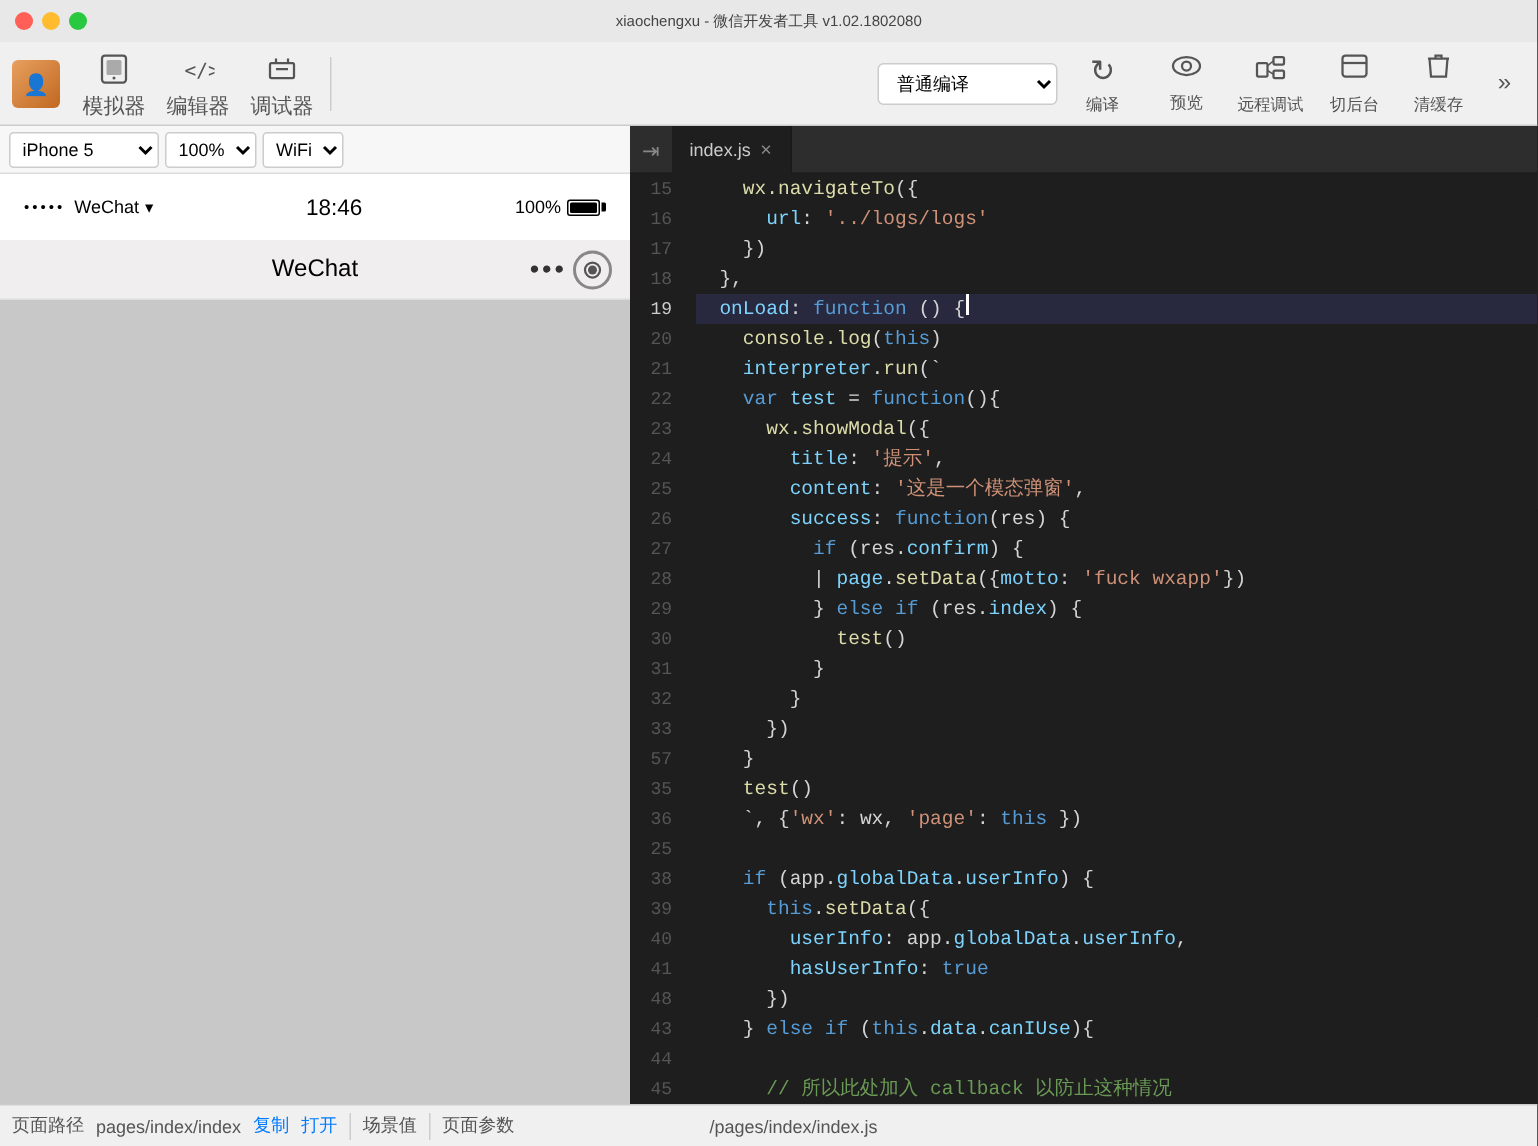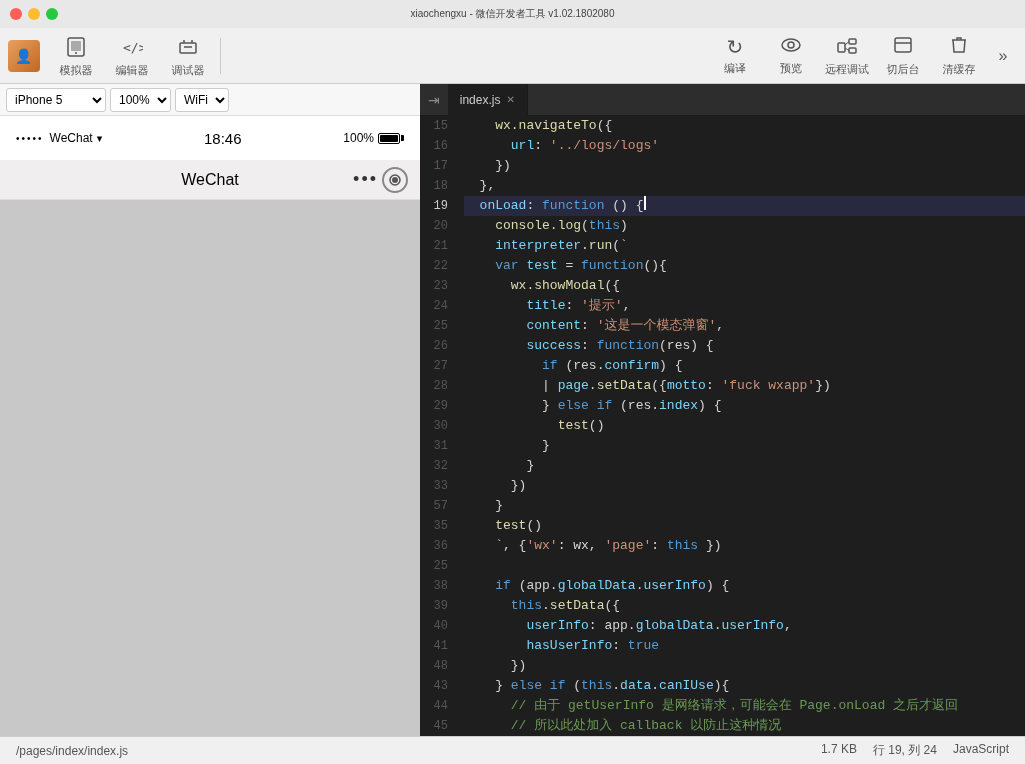--- a/index.html
+++ b/index.html
@@ -53,21 +53,21 @@
       cursor: pointer;
       border-radius: 4px;
       gap: 2px;
     }
     .toolbar-icon {
       width: 28px; height: 28px;
       display: flex; align-items: center; justify-content: center;
       font-size: 18px; color: #555;
     }
     .toolbar-label {
-      font-size: 11px;
+      font-size: 14px;
       color: #555;
     }
     .toolbar-sep {
       width: 1px;
       height: 36px;
       background: #ccc;
       margin: 0 4px;
     }
     .toolbar-right {
       margin-left: auto;
@@ -278,22 +278,23 @@
     }
     .bottom-divider {
       width: 1px;
       height: 18px;
       background: #ccc;
     }
     .bottom-right {
       flex: 1;
       display: flex;
       align-items: center;
-      justify-content: space-between;
+      justify-content: flex-start;
       padding: 0 8px;
+      margin-left: 29px;
     }
 
     
     .avatar {
       width: 32px; height: 32px;
       border-radius: 4px;
       background: linear-gradient(135deg, #e8a060, #c06820);
       display: flex; align-items: center; justify-content: center;
       font-size: 14px; color: #fff;
     }
@@ -369,20 +370,24 @@
         <line x1="15" y1="4" x2="15" y2="7" stroke="#555" stroke-width="1.5"></line>
         <line x1="7" y1="11" x2="15" y2="11" stroke="#555" stroke-width="1.5"></line>
       </svg>
     </div>
     <span class="toolbar-label">调试器</span>
   </div>
 
   <div class="toolbar-sep"></div>
 
   <div class="toolbar-right">
+    <select class="compile-select">
+      <option>普通编译</option>
+      <option>自定义编译</option>
+    </select>
 
     <div class="toolbar-btn">
       <span class="toolbar-btn-icon">↻</span>
       <span class="toolbar-btn-label">编译</span>
     </div>
 
     <div class="toolbar-btn">
       <span class="toolbar-btn-icon">
         <svg width="22" height="18" viewBox="0 0 22 18" fill="none">
           <ellipse cx="11" cy="9" rx="9" ry="6" stroke="#555" stroke-width="1.5" fill="none"></ellipse>
@@ -628,33 +633,38 @@
         <div class="code-line">
           <span style="color:#d4d4d4;">        </span><span class="prop">hasUserInfo</span><span class="punc">: </span><span class="bool-kw">true</span>
         </div>
         <div class="code-line">
           <span style="color:#d4d4d4;">      </span><span class="punc">})</span>
         </div>
         <div class="code-line">
           <span style="color:#d4d4d4;">    </span><span class="punc">} </span><span class="kw">else if</span><span class="punc"> (</span><span class="this-kw">this</span><span class="punc">.</span><span class="prop">data</span><span class="punc">.</span><span class="prop">canIUse</span><span class="punc">){</span>
         </div>
         <div class="code-line">
-          <span style="color:#d4d4d4;">      </span><span class="cmt">// 由于 getUserInfo 是网络请求，可能会在 Page.onLoad 之后才返回</span>
+          <span style="color:#d4d4d4;">      </span>
         </div>
         <div class="code-line">
           <span style="color:#d4d4d4;">      </span><span class="cmt">// 所以此处加入 callback 以防止这种情况</span>
         </div>
 
       </div>
     </div>
   </div>
 </div>
 
 <div class="bottom-bar">
+  <div class="bottom-left">
+    <span>页面路径</span>
+    <span>pages/index/index</span>
+    <span style="cursor:pointer;color:#007aff;">复制</span>
+    <span style="cursor:pointer;color:#007aff;">打开</span>
+    <div class="bottom-divider"></div>
+    <span style="cursor:pointer;">场景值</span>
+    <div class="bottom-divider"></div>
+    <span style="cursor:pointer;">页面参数</span>
+  </div>
   <div class="bottom-right">
     <span>/pages/index/index.js</span>
-    <div style="display:flex; gap:16px;">
-      <span>1.7 KB</span>
-      <span>行 19, 列 24</span>
-      <span>JavaScript</span>
-    </div>
   </div>
 </div>
 
 </body></html>

